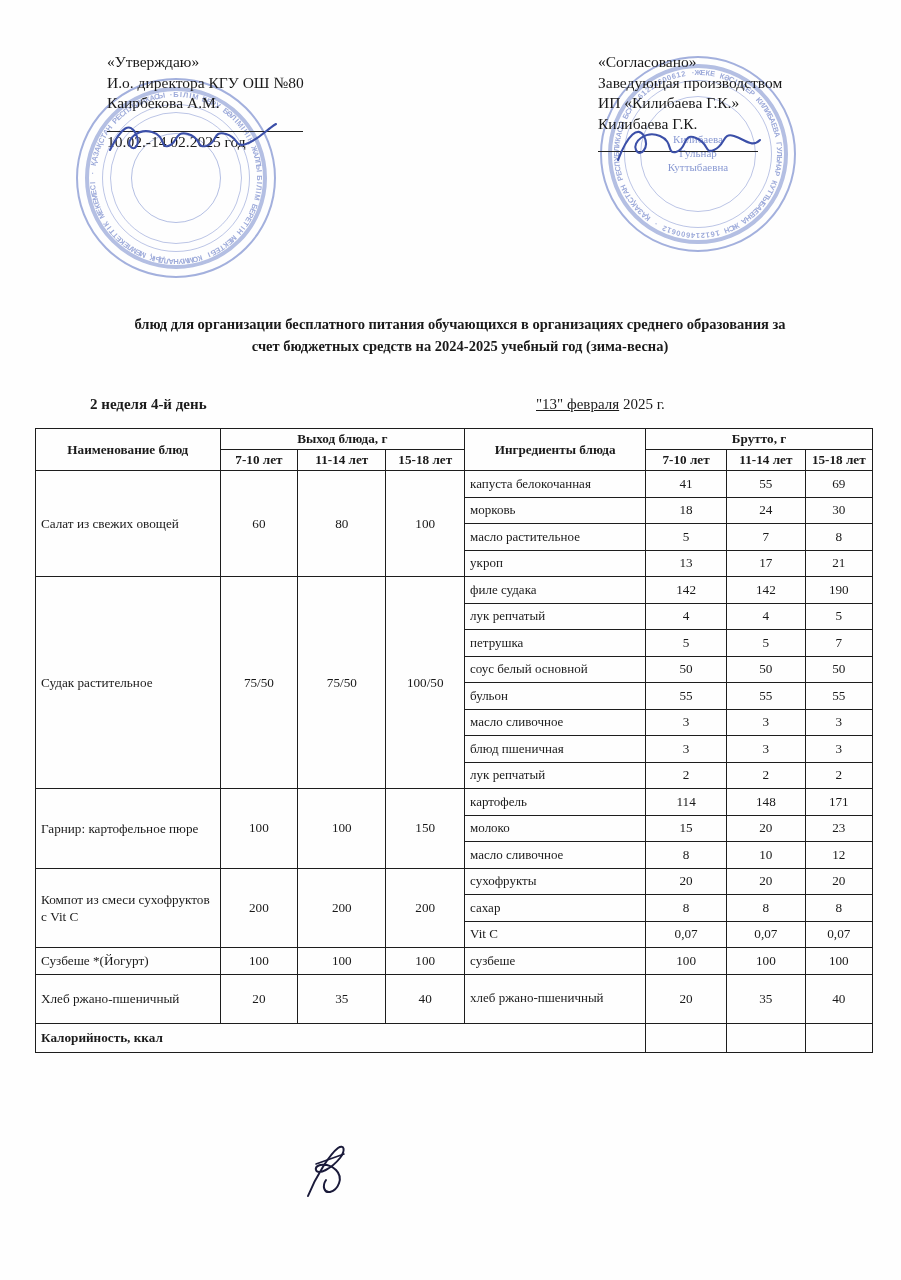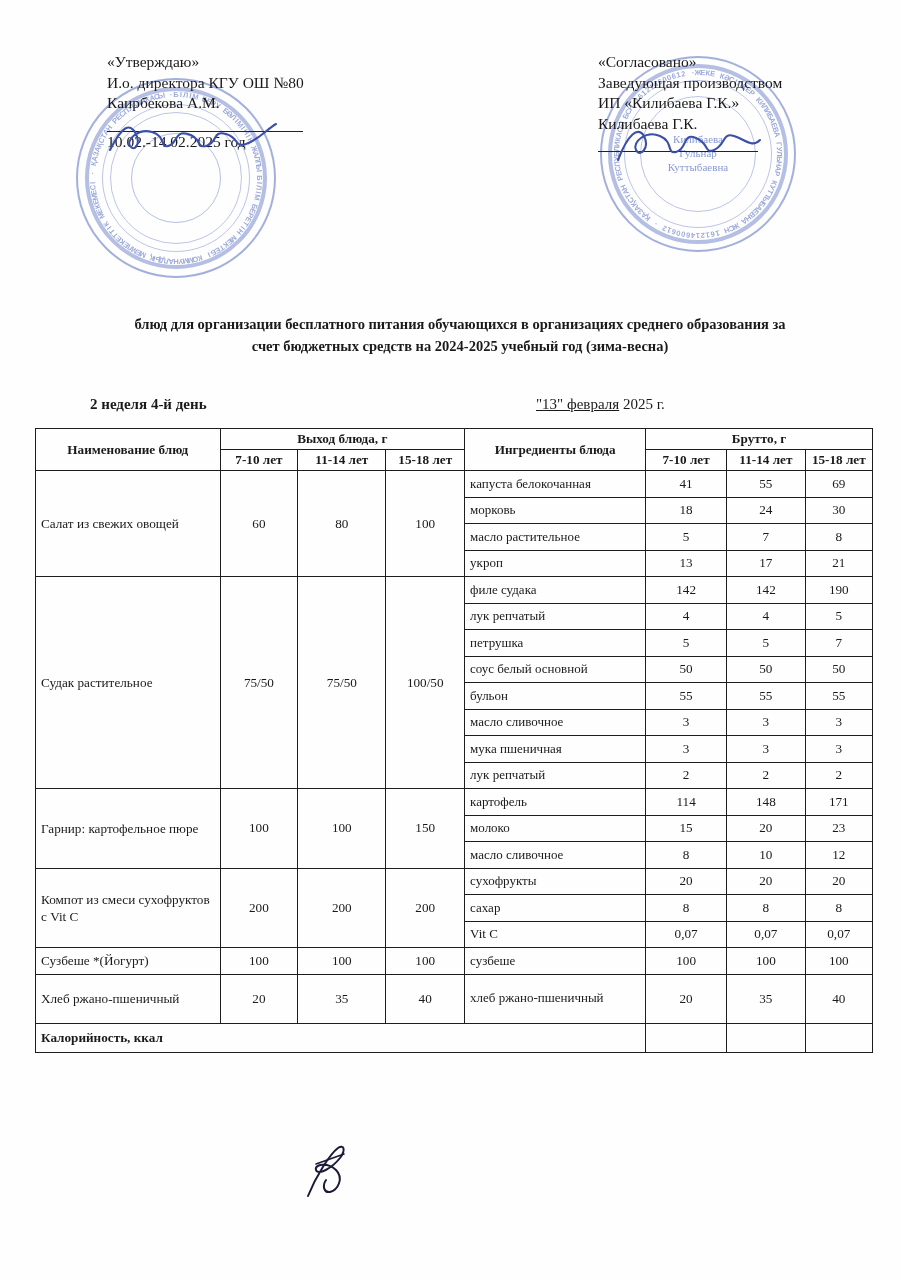--- a/index.html
+++ b/index.html
@@ -459,21 +459,21 @@
           <td class="c">55</td>
           <td class="c">55</td>
         </tr>
         <tr class="body-row">
           <td class="l ing">масло сливочное</td>
           <td class="c">3</td>
           <td class="c">3</td>
           <td class="c">3</td>
         </tr>
         <tr class="body-row">
-          <td class="l ing">мука пшеничная</td>
+          <td class="l ing">блюд пшеничная</td>
           <td class="c">3</td>
           <td class="c">3</td>
           <td class="c">3</td>
         </tr>
         <tr class="body-row">
           <td class="l ing">лук репчатый</td>
           <td class="c">2</td>
           <td class="c">2</td>
           <td class="c">2</td>
         </tr>

